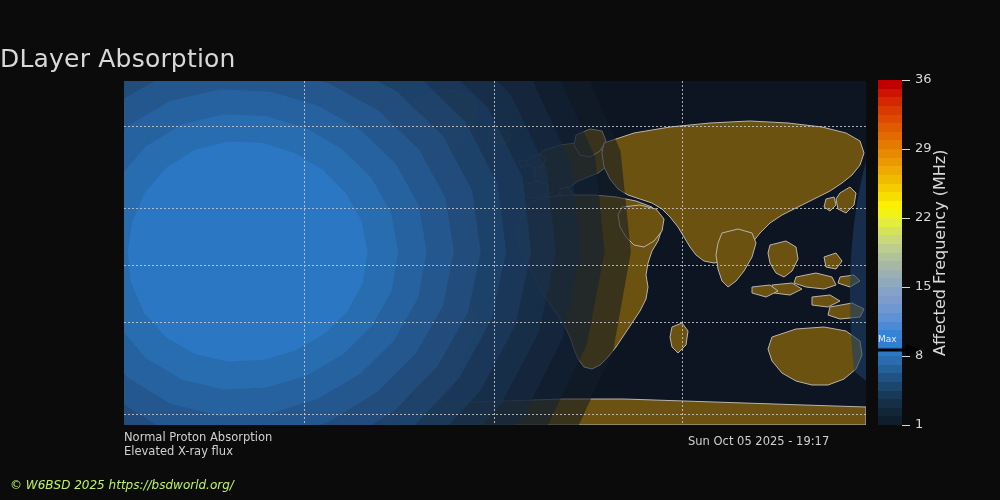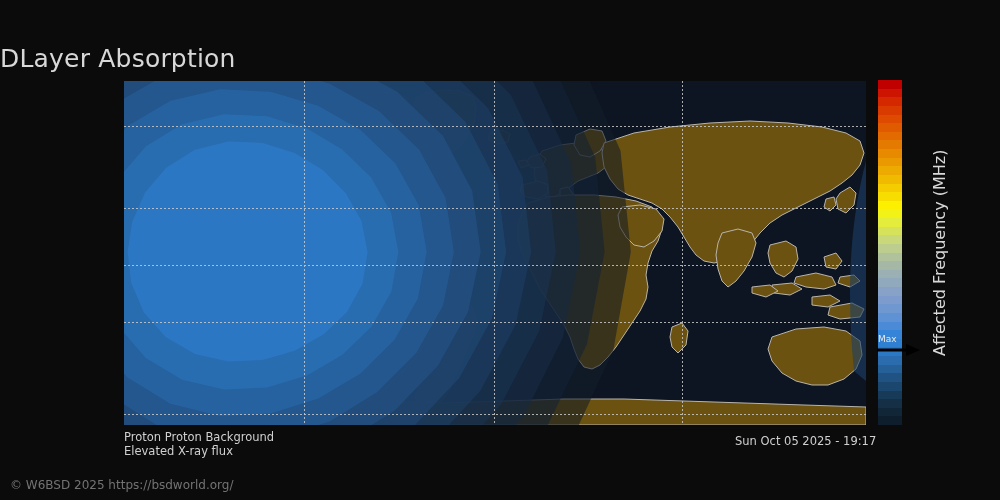--- a/index.html
+++ b/index.html
@@ -99,26 +99,27 @@
   #maxmark svg { position: absolute; left: 0px; top: 9px; }
   
   .foot {
     position: absolute;
     color: #d0d0d0;
     font-size: 11.5px;
     white-space: nowrap;
   }
   #foot-line1 { left: 124px; top: 430px; }
   #foot-line2 { left: 124px; top: 444px; text-align: center; }
-  #foot-date  { left: 735px; top: 434px; }
+  #foot-date  { left: 688px; top: 434px; }
   #copyright {
     position: absolute;
     left: 10px; top: 478px;
-    color: #737373;
+    color: #bef264;
     font-size: 12px;
+    font-style: italic;
     white-space: nowrap;
   }
 </style>
 </head>
 <body>
 
 <div id="root">
 
   <div id="title">DLayer Absorption</div>
 
@@ -313,27 +314,53 @@
       <div class="cbar-seg" style="height: 8.625px; background: rgb(43, 120, 196);"></div>
       <div class="cbar-seg" style="height: 8.625px; background: rgb(42, 108, 174);"></div>
       <div class="cbar-seg" style="height: 8.625px; background: rgb(37, 96, 153);"></div>
       <div class="cbar-seg" style="height: 8.625px; background: rgb(32, 83, 131);"></div>
       <div class="cbar-seg" style="height: 8.625px; background: rgb(27, 70, 109);"></div>
       <div class="cbar-seg" style="height: 8.625px; background: rgb(23, 58, 88);"></div>
       <div class="cbar-seg" style="height: 8.625px; background: rgb(20, 47, 70);"></div>
       <div class="cbar-seg" style="height: 8.625px; background: rgb(17, 38, 55);"></div>
       <div class="cbar-seg" style="height: 8.625px; background: rgb(15, 30, 44);"></div>
     </div>
+  <div id="cbar-ticks">
+      <div class="ctick" style="top: 0px;">
+        <div class="dash"></div>
+        <div class="lab">36</div>
+      </div>
+      <div class="ctick" style="top: 69px;">
+        <div class="dash"></div>
+        <div class="lab">29</div>
+      </div>
+      <div class="ctick" style="top: 138px;">
+        <div class="dash"></div>
+        <div class="lab">22</div>
+      </div>
+      <div class="ctick" style="top: 207px;">
+        <div class="dash"></div>
+        <div class="lab">15</div>
+      </div>
+      <div class="ctick" style="top: 276px;">
+        <div class="dash"></div>
+        <div class="lab">8</div>
+      </div>
+      <div class="ctick" style="top: 345px;">
+        <div class="dash"></div>
+        <div class="lab">1</div>
+      </div>
+    </div>
   <div id="cbar-axis-label">Affected Frequency (MHz)</div>
 
   <div id="maxmark" style="top: 334.143px;">
     <span class="mtxt">Max</span>
     <svg width="46" height="14">
       <line x1="1" y1="7" x2="32" y2="7" stroke="#000000" stroke-width="3"></line>
       <polygon points="30,1 44,7 30,13" fill="#000000"></polygon>
     </svg>
   </div>
 
-  <div class="foot" id="foot-line1">Proton Proton Background</div>
+  <div class="foot" id="foot-line1">Normal Proton Absorption</div>
   <div class="foot" id="foot-line2">Elevated X-ray flux</div>
   <div class="foot" id="foot-date">Sun Oct 05 2025 - 19:17</div>
   <div id="copyright">© W6BSD 2025 https://bsdworld.org/</div>
 </div>
 
 </body></html>

